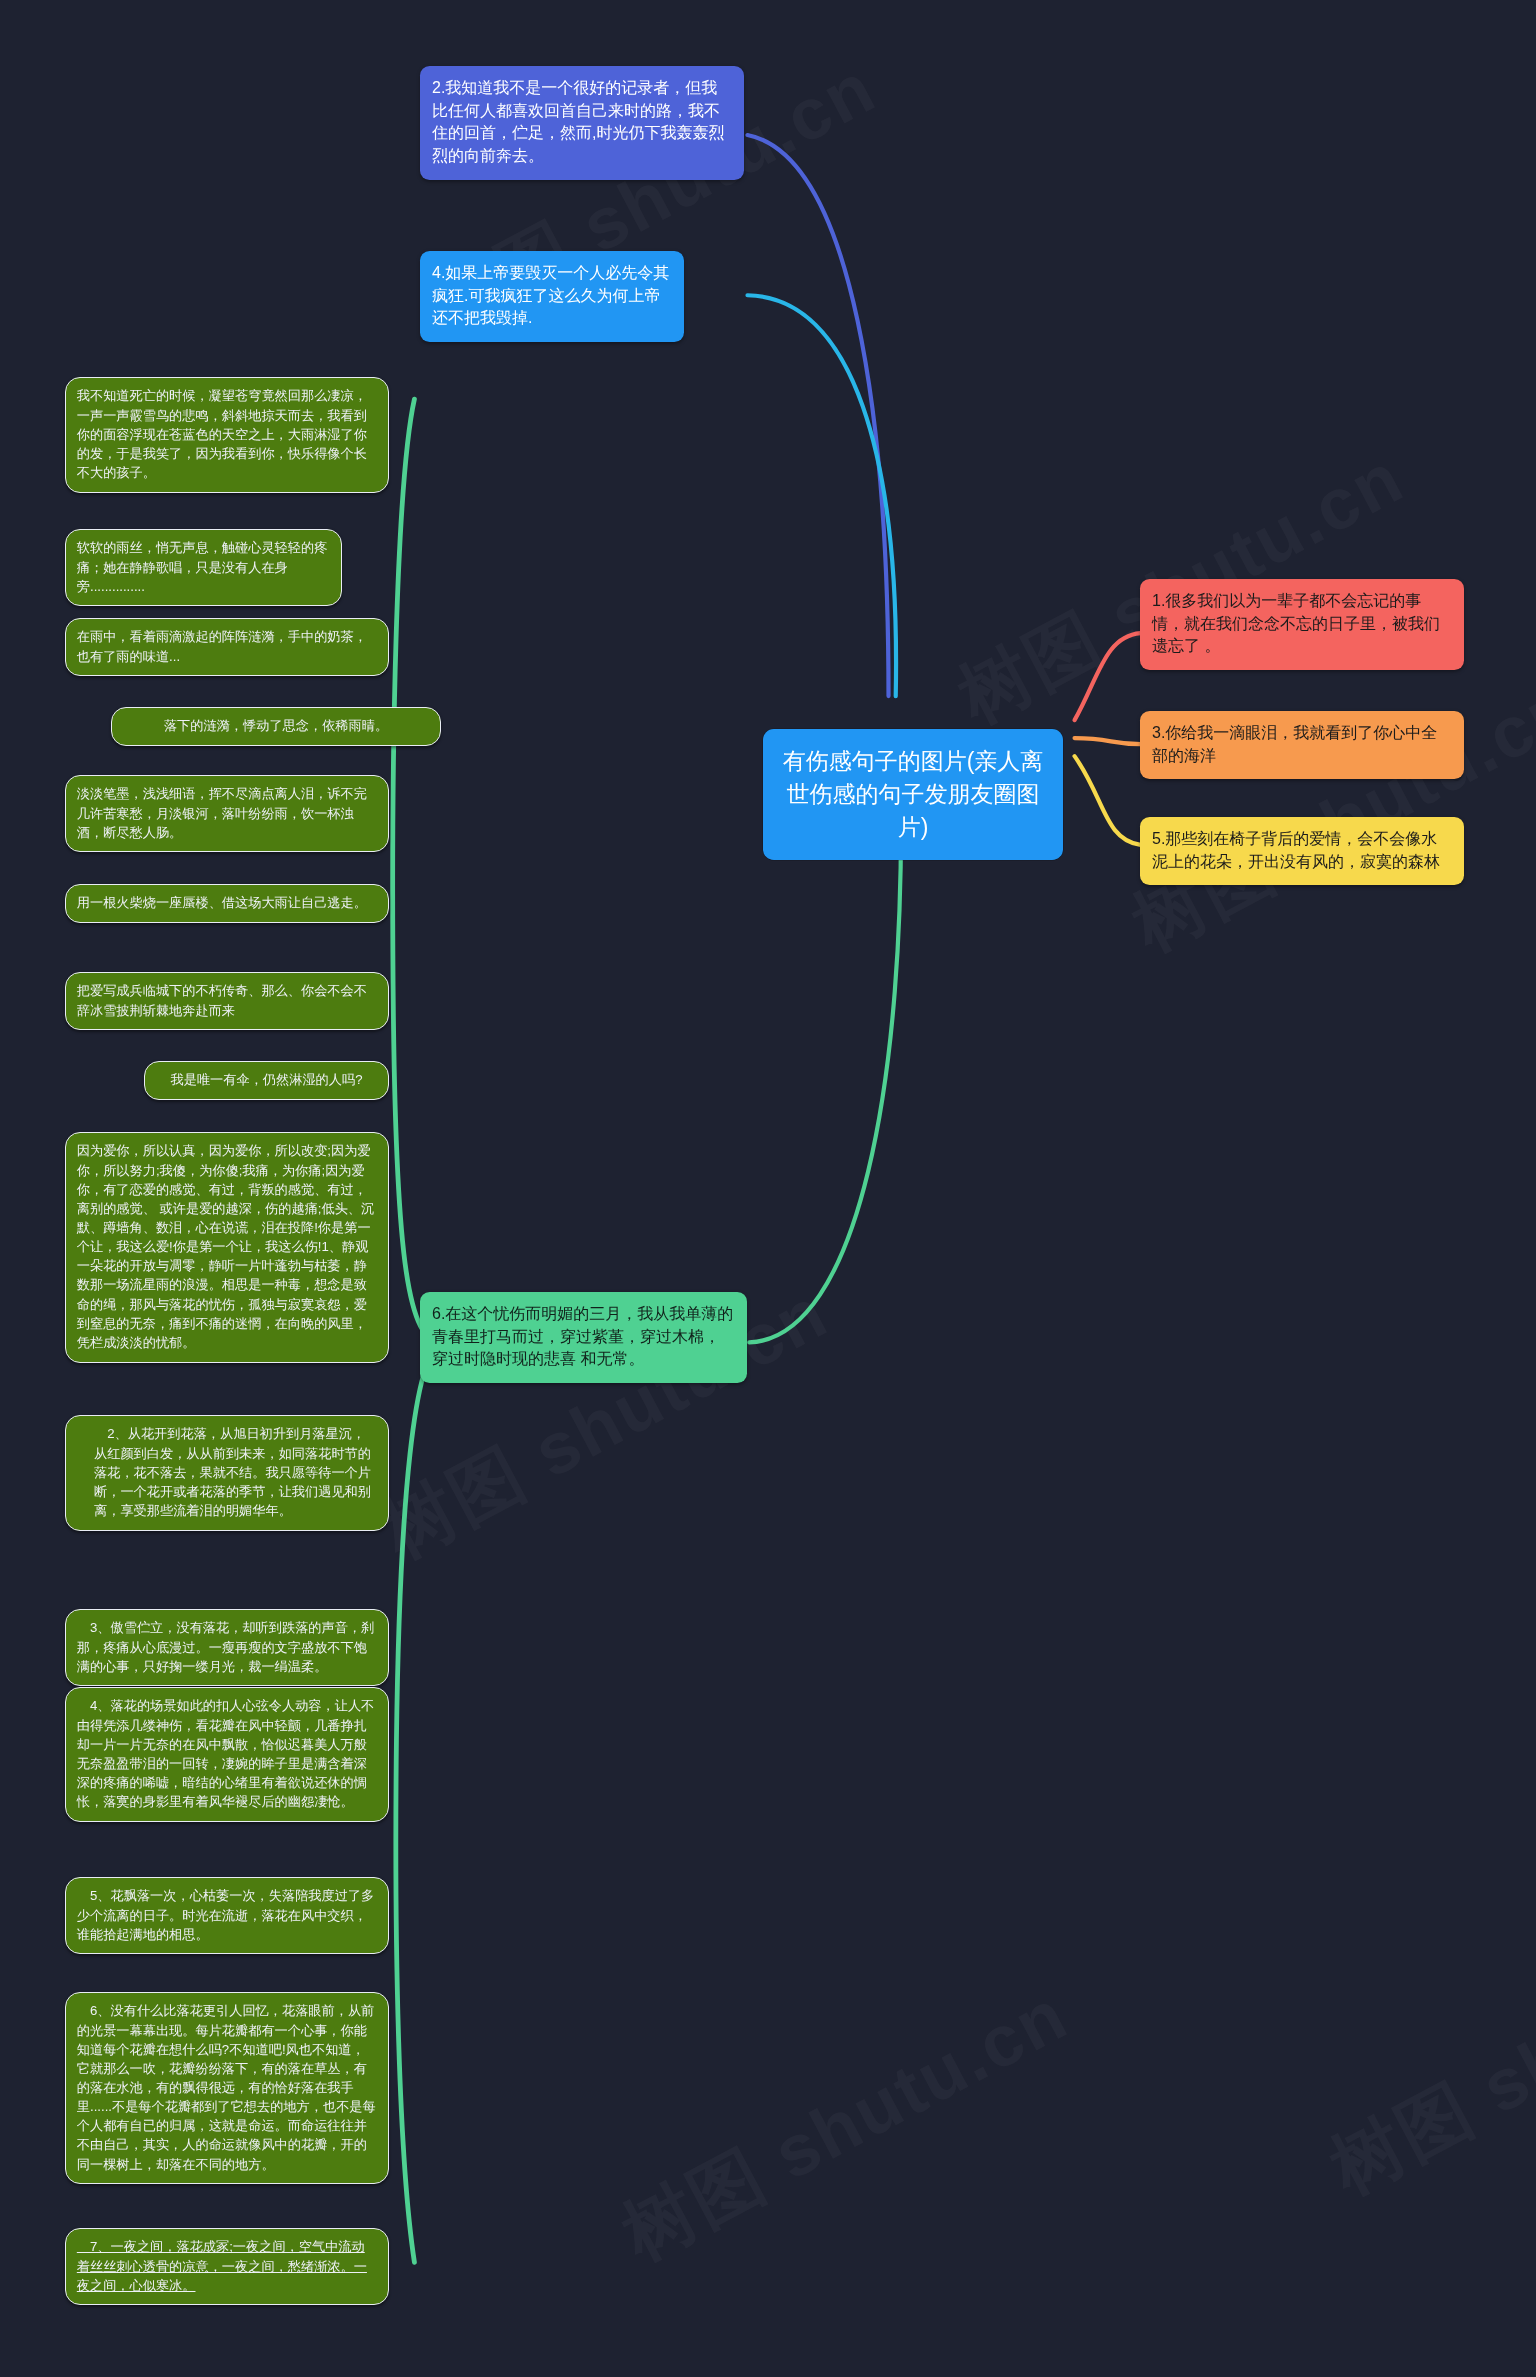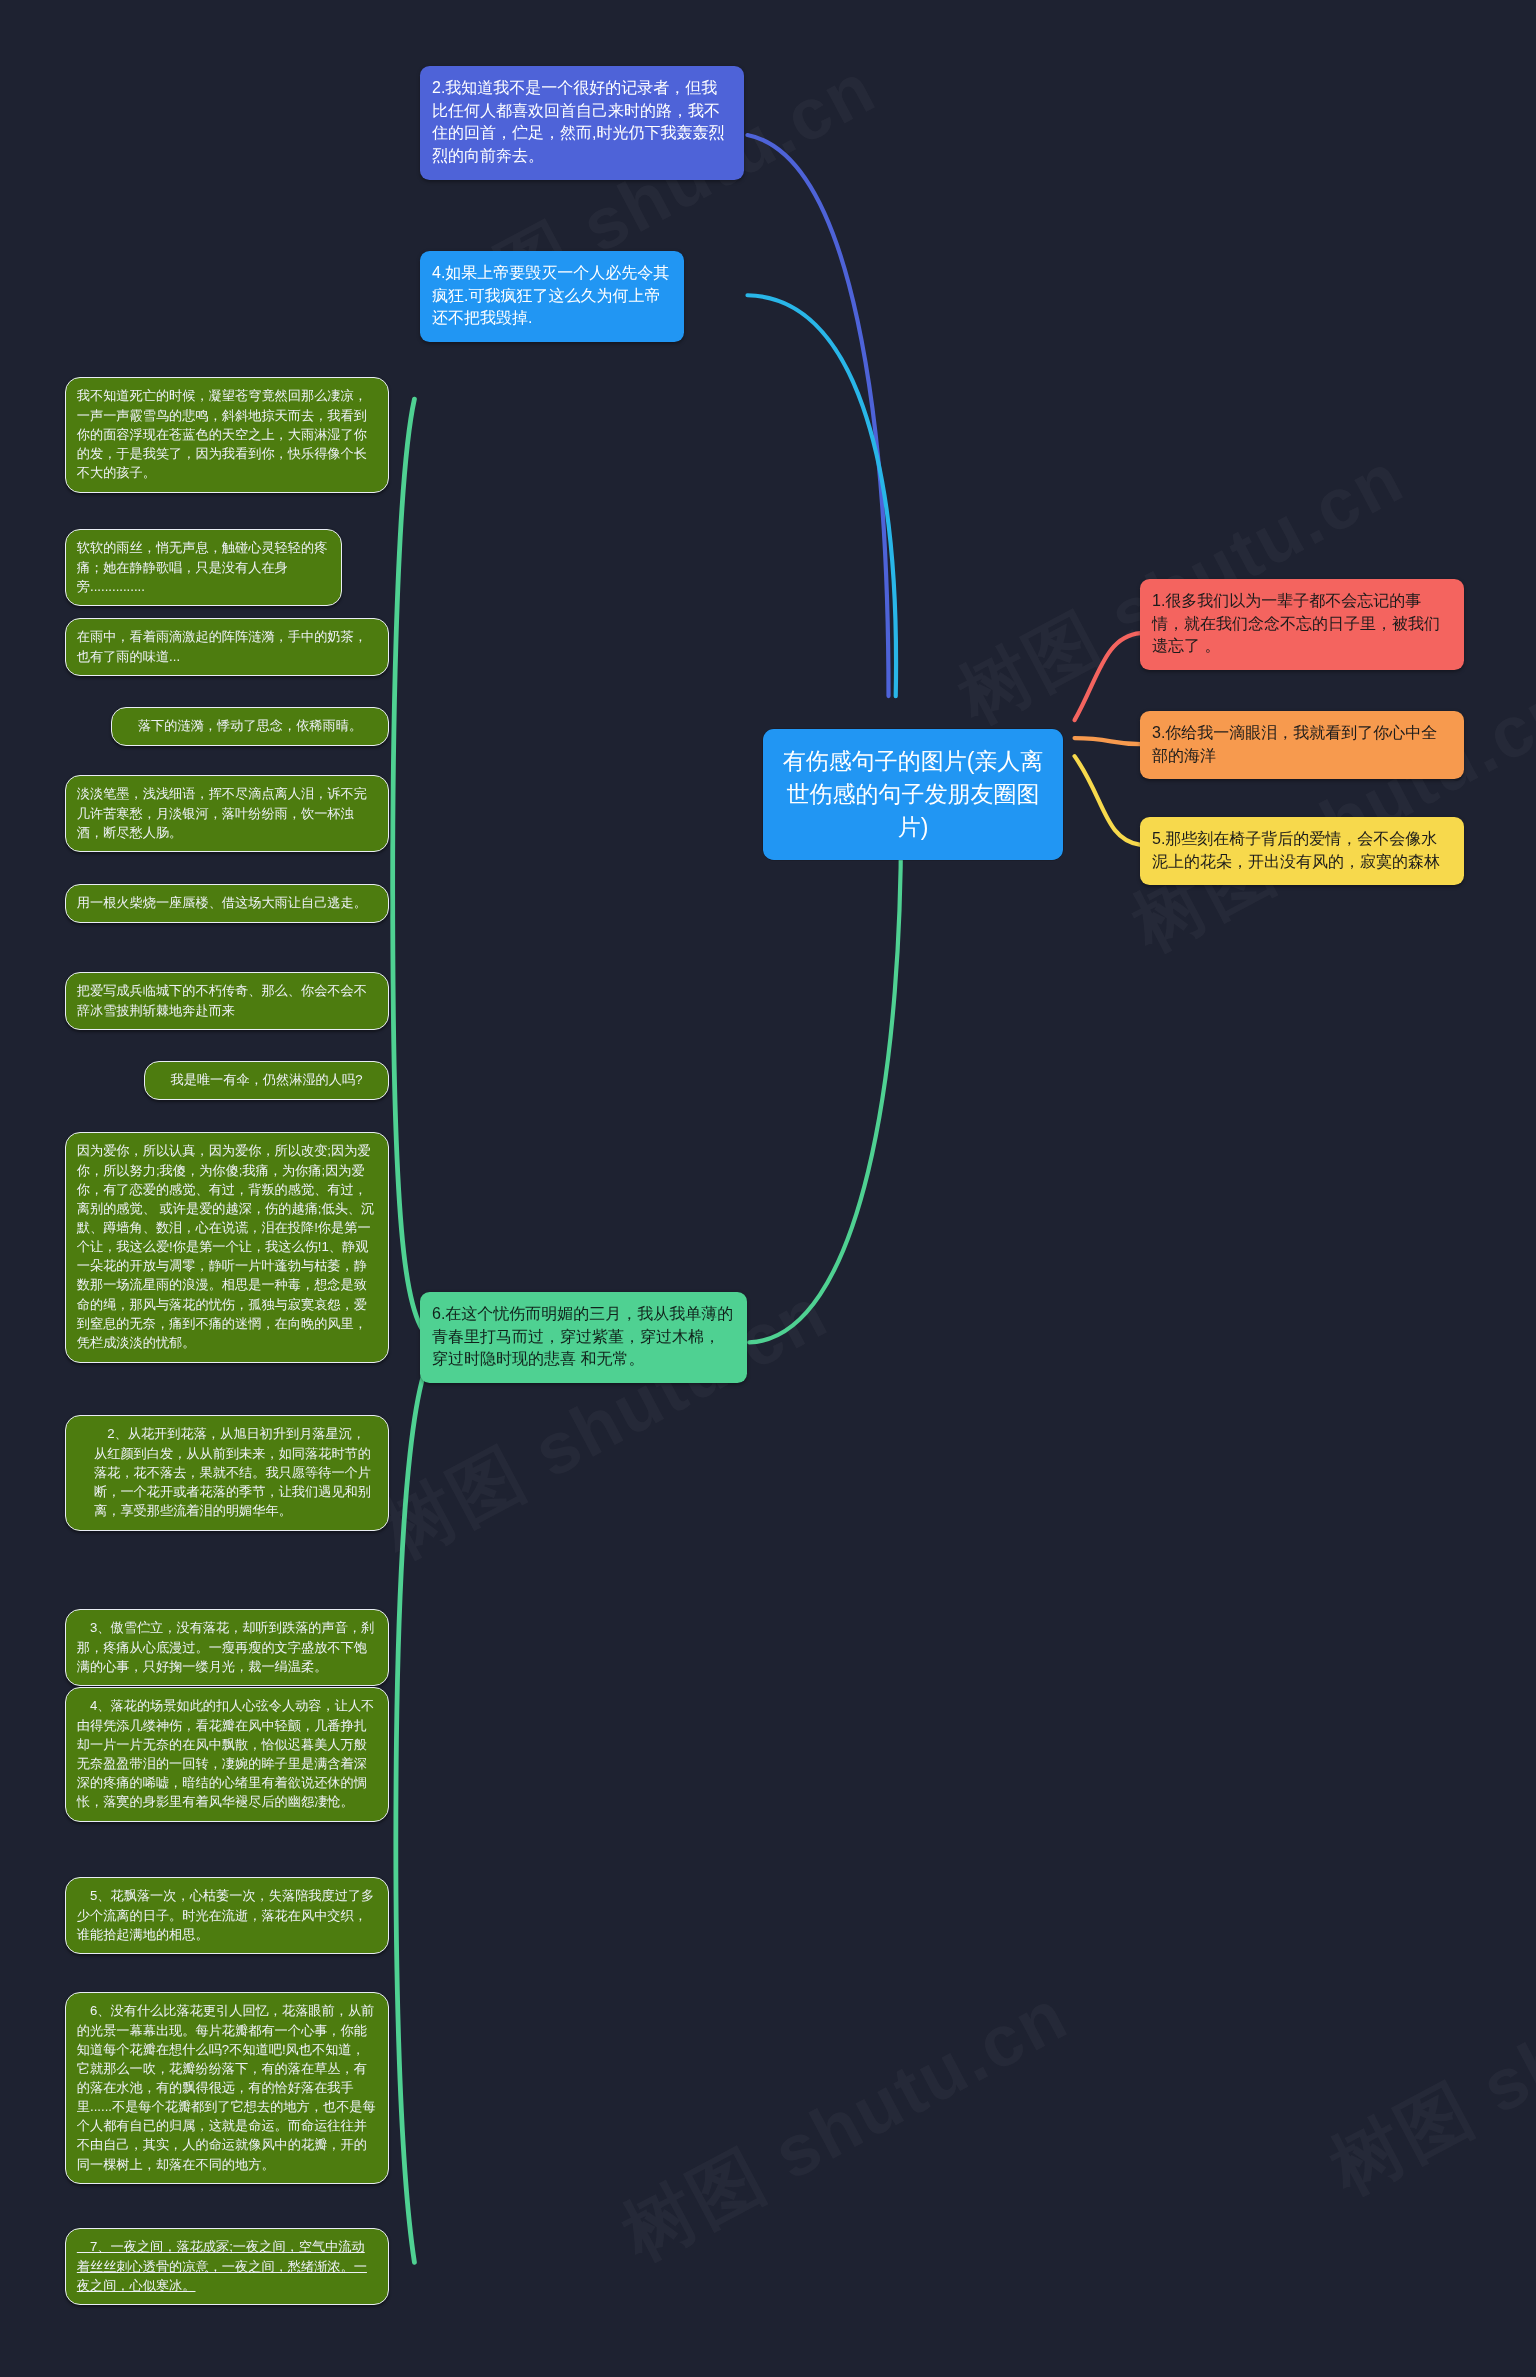--- a/index.html
+++ b/index.html
@@ -141,21 +141,21 @@
   </div>
 
   <div class="node obox" style="left:65px; top:529px; width:277px;">
     <span>软软的雨丝，悄无声息，触碰心灵轻轻的疼痛；她在静静歌唱，只是没有人在身旁...............</span>
   </div>
 
   <div class="node obox" style="left:65px; top:618px; width:324px;">
     <span>在雨中，看着雨滴激起的阵阵涟漪，手中的奶茶，也有了雨的味道...</span>
   </div>
 
-  <div class="node obox center-t" style="left:111px; top:707px; width:278px;">
+  <div class="node obox center-t" style="left:111px; top:707px; width:330px;">
     <span>落下的涟漪，悸动了思念，依稀雨晴。</span>
   </div>
 
   <div class="node obox" style="left:65px; top:775px; width:324px;">
     <span>淡淡笔墨，浅浅细语，挥不尽滴点离人泪，诉不完几许苦寒愁，月淡银河，落叶纷纷雨，饮一杯浊酒，断尽愁人肠。</span>
   </div>
 
   <div class="node obox" style="left:65px; top:884px; width:324px;">
     <span>用一根火柴烧一座蜃楼、借这场大雨让自己逃走。</span>
   </div>

